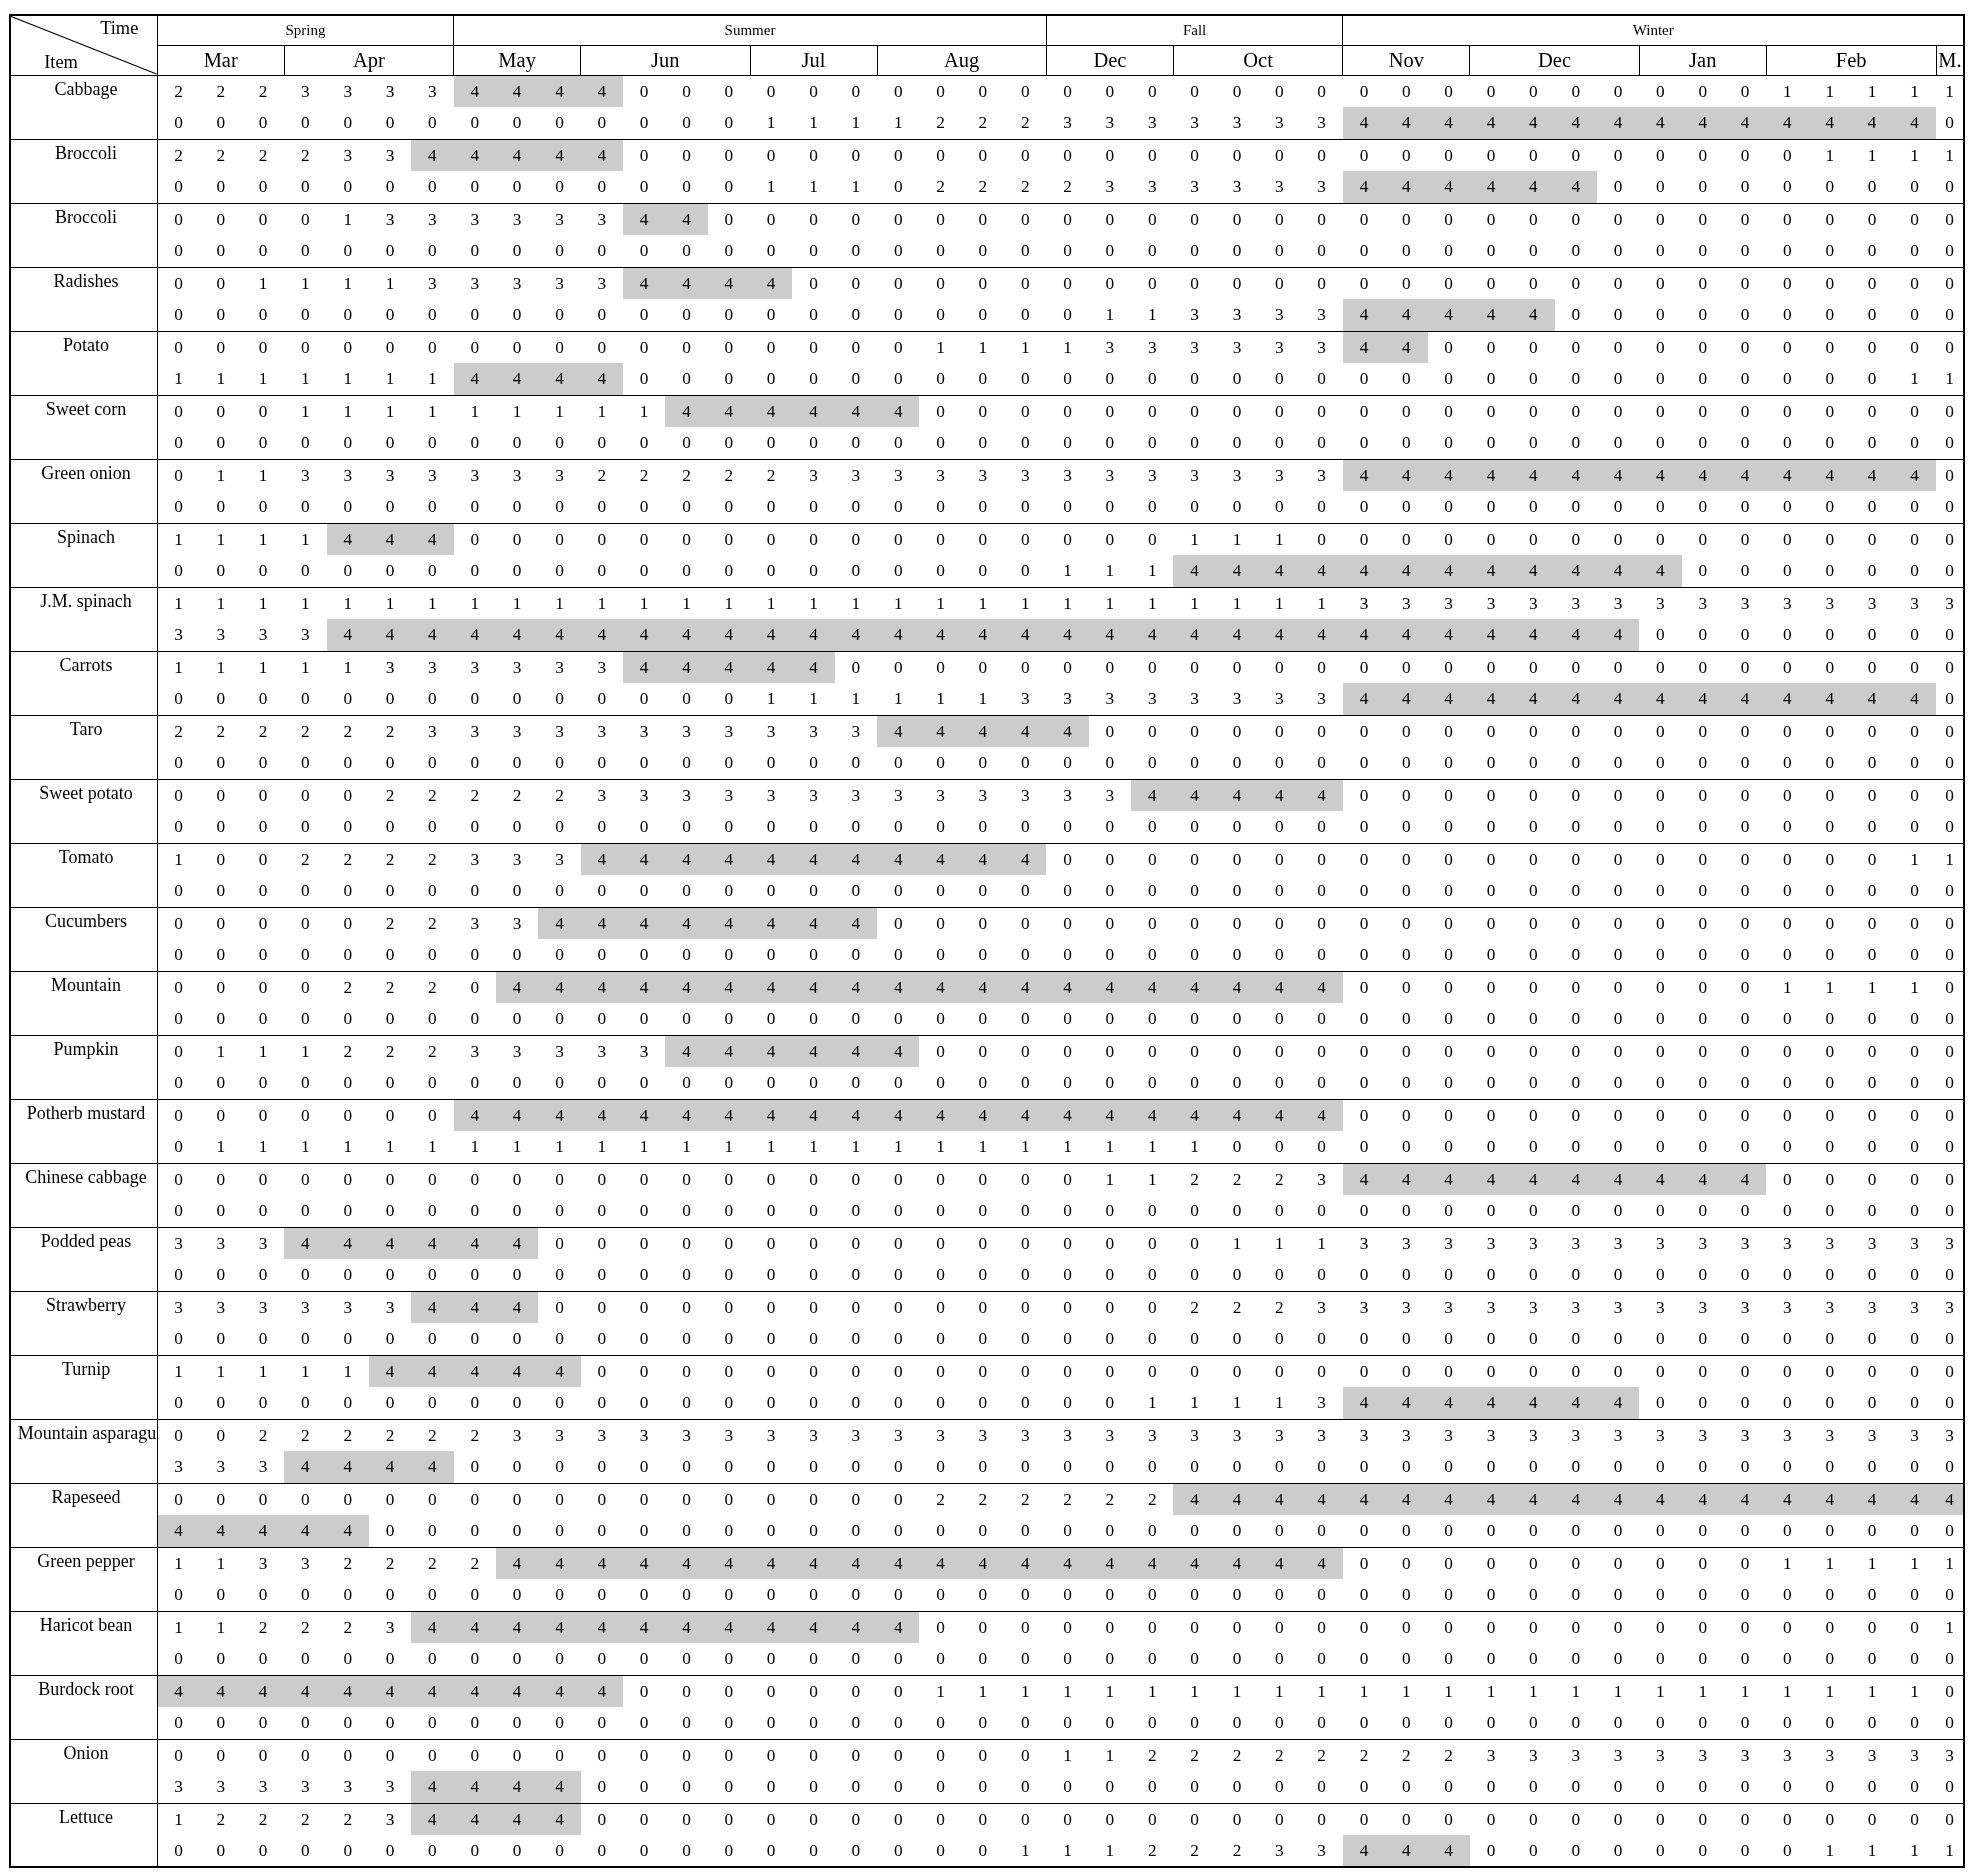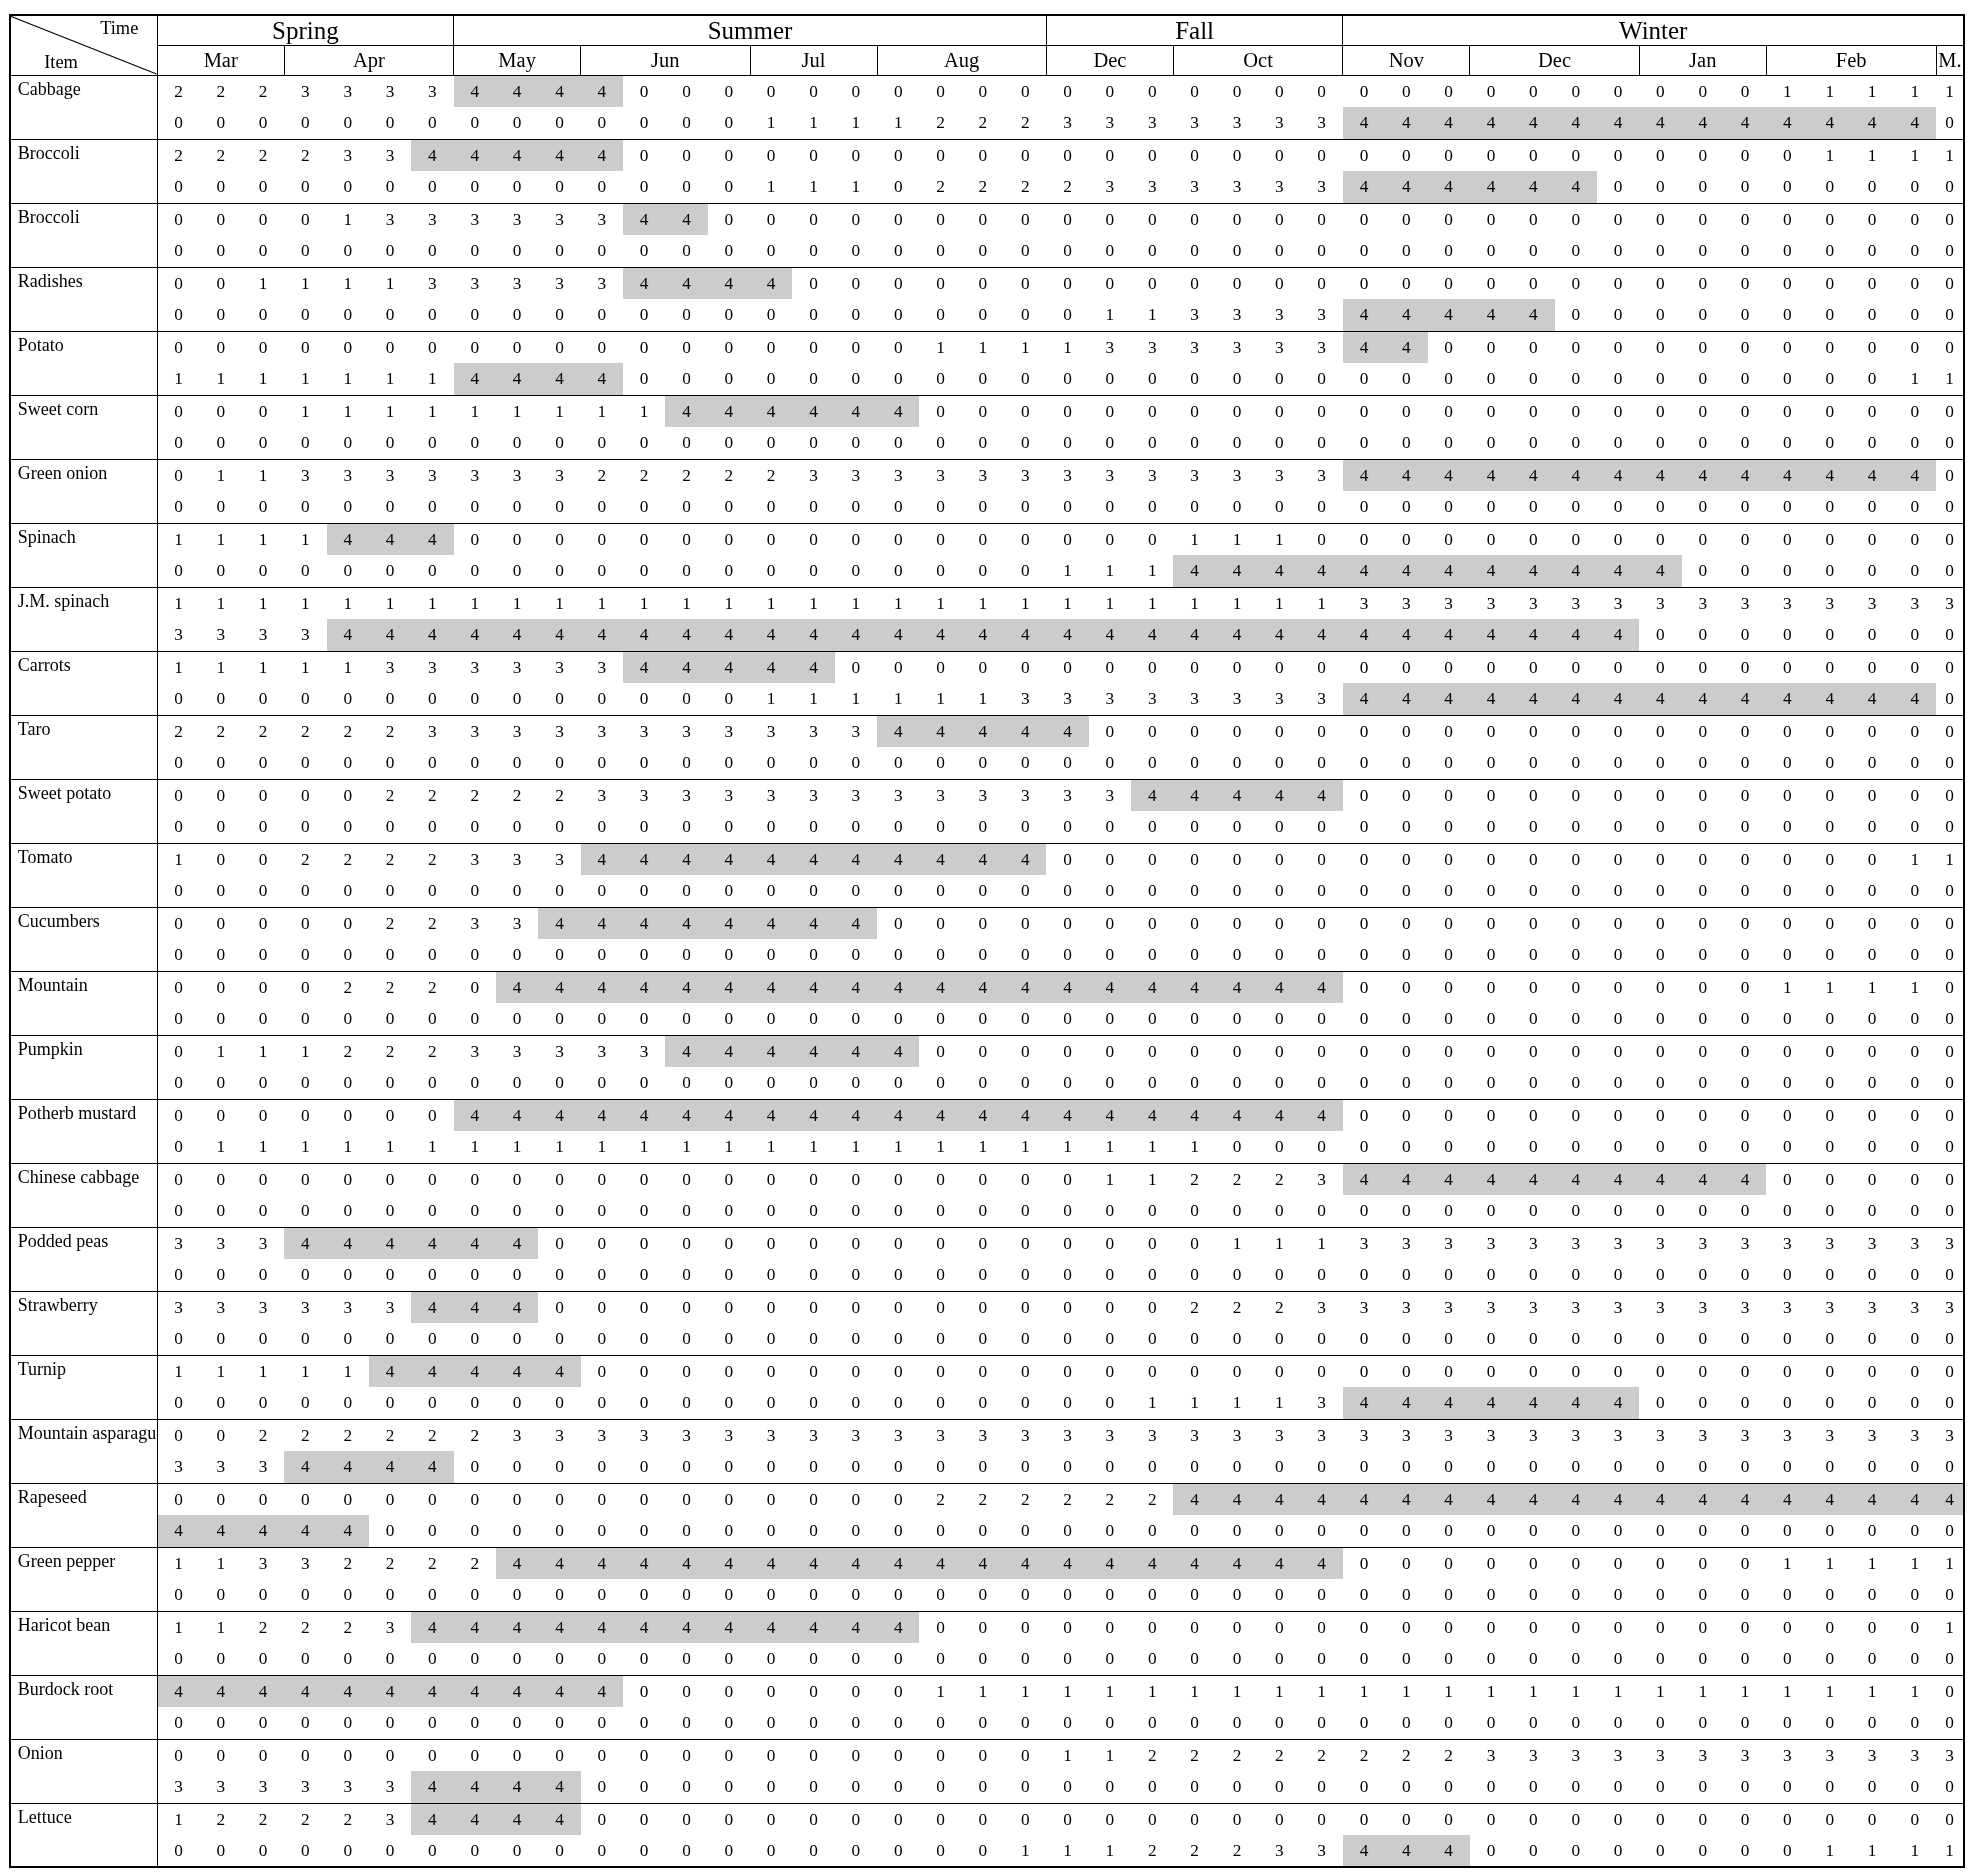--- a/index.html
+++ b/index.html
@@ -20,38 +20,38 @@
   col.c-item { width: 147px; }
   col.c-m   { width: 28px; }
   th, td { padding: 0; line-height: 1.1; }
   thead th {
     border: 1.6px solid #000;
     font-weight: normal;
     text-align: center;
     vertical-align: middle;
   }
   thead tr { height: 30px; }
-  th.season { font-size: 25px; }
+  th.season { font-size: 15px; }
   th.month  { font-size: 20.5px; }
   th.corner { position: relative; }
   th.corner svg { position: absolute; left: 0; top: 0; width: 100%; height: 100%; }
   .ct { position: absolute; top: 2.2px; right: 18.4px; font-size: 18.4px; }
   .ci { position: absolute; bottom: 2.2px; left: 33px; font-size: 18.4px; }
   tbody tr { height: 32px; }
   td.val {
     text-align: center;
     vertical-align: middle;
     font-size: 17.3px;
     border: none;
   }
   td.item {
     border-right: 1.6px solid #000;
     border-bottom: 1.6px solid #000;
     font-size: 18px;
-    text-align: left;
+    text-align: center;
     vertical-align: top;
     padding: 4.9px 2.2px 0 6.5px;
     white-space: nowrap;
     overflow: hidden;
   }
   tr.row-b td { border-bottom: 1.6px solid #000; }
 </style>
 </head>
 <body>
 

